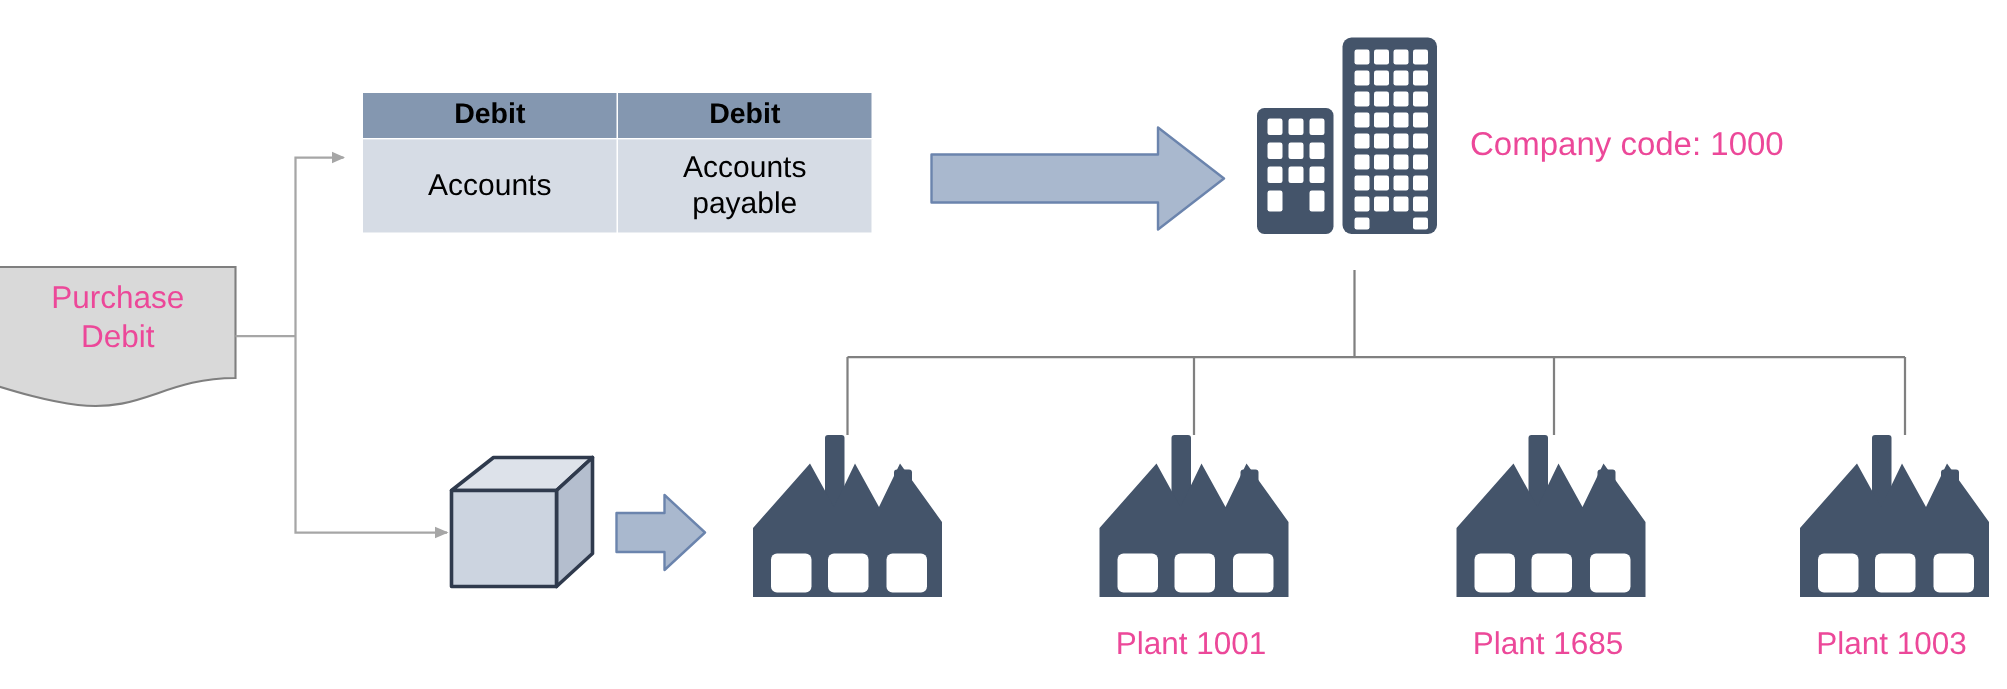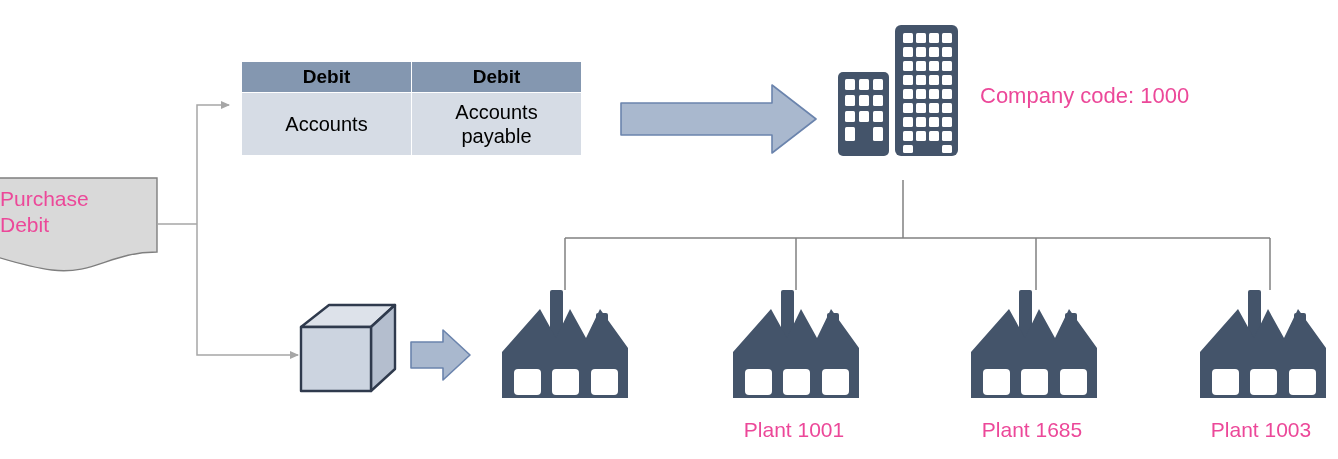--- a/index.html
+++ b/index.html
@@ -31,21 +31,21 @@
     color: #ec4899;
     white-space: pre;
     line-height: 1.22;
   }
 
   
   .po-label {
     left: 0px;
     top: 186px;
     width: 157px;
-    text-align: left;
+    text-align: center;
     font-size: 21px;
   }
 
   
   .jtable {
     position: absolute;
     left: 241px;
     top: 61px;
     width: 341px;
     border-collapse: collapse;

